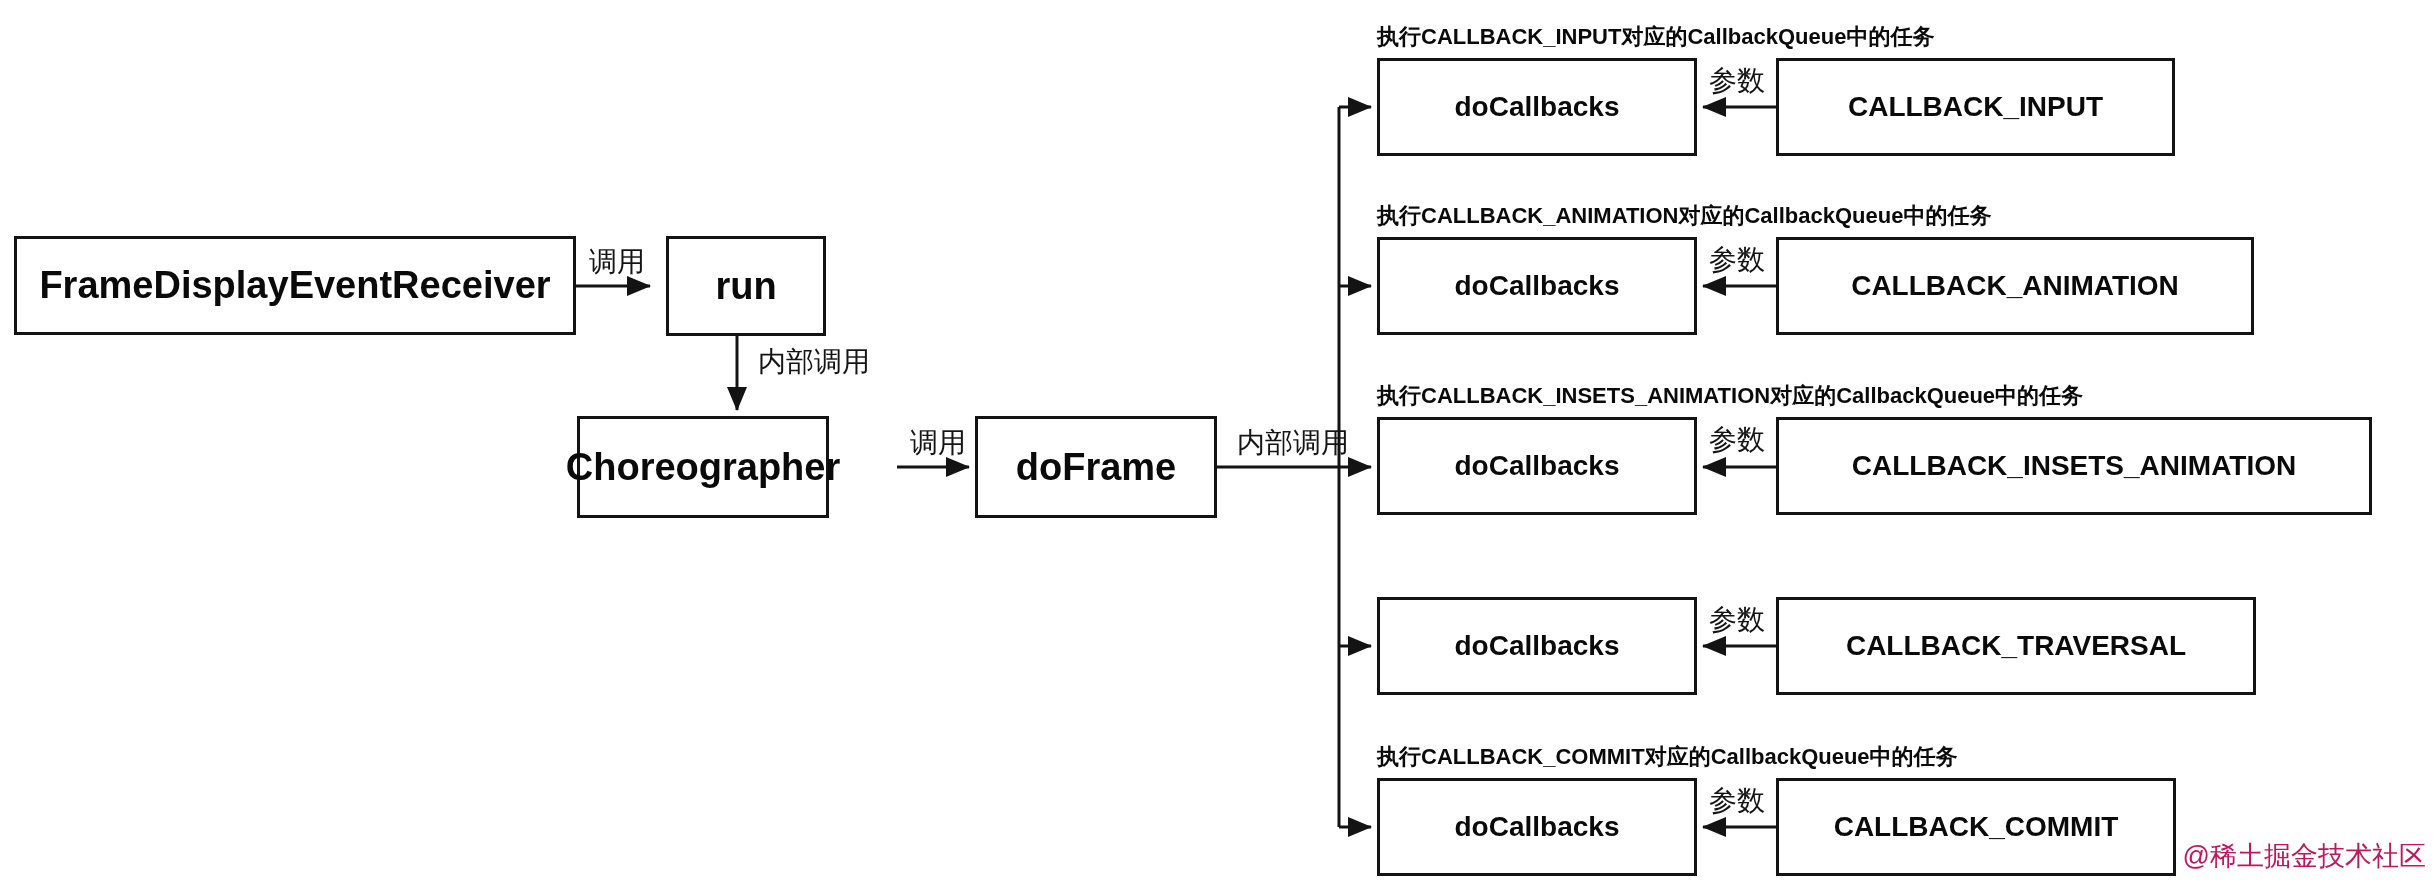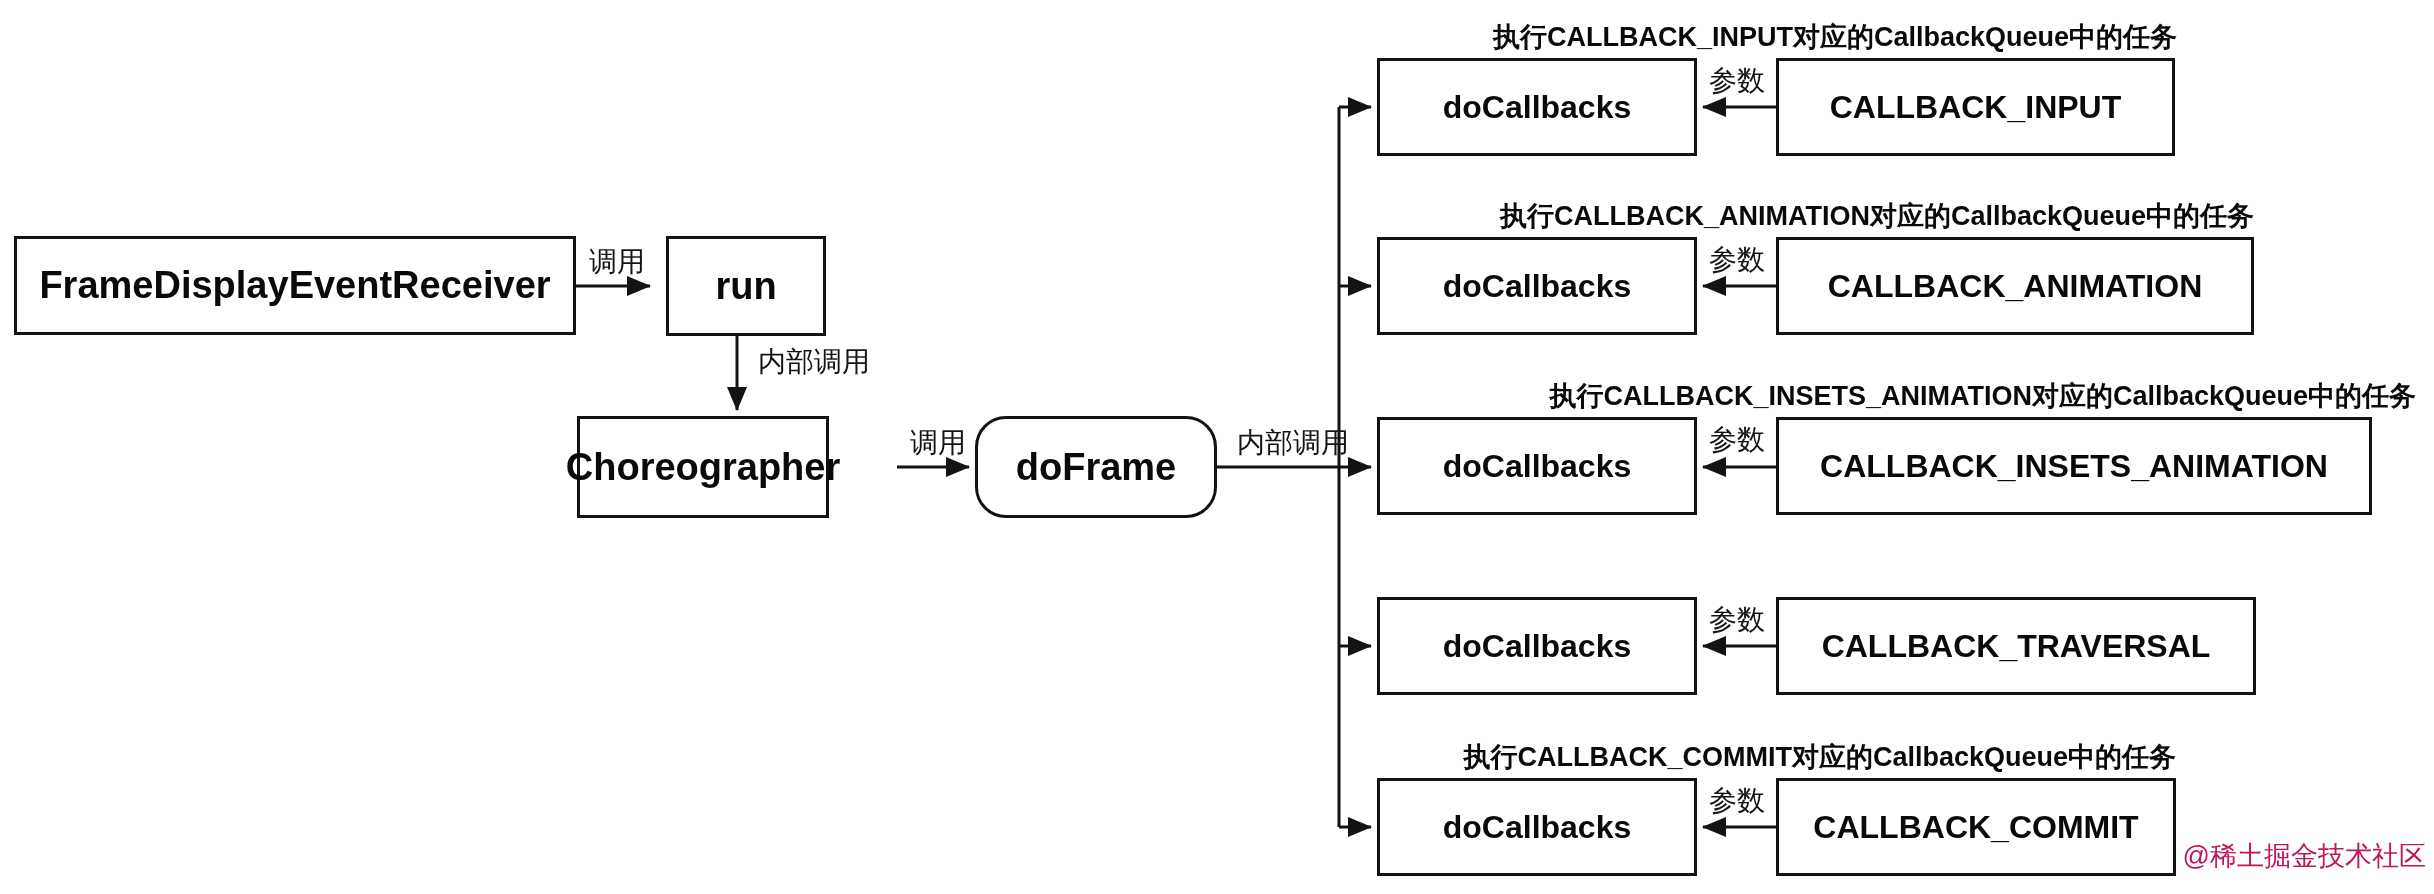--- a/index.html
+++ b/index.html
@@ -26,50 +26,50 @@
     border: 3px solid #131313;
     background: #ffffff;
     display: flex;
     align-items: center;
     justify-content: center;
     font-weight: bold;
     color: #0a0a0a;
     white-space: nowrap;
   }
   .node  { font-size: 38px; }
-  .cbox  { font-size: 32px; }
+  .cbox  { font-size: 28px; }
   .elabel {
     position: absolute;
     font-size: 28px;
     color: #141414;
     text-align: center;
     white-space: nowrap;
   }
   .caption {
     position: absolute;
-    font-size: 27px;
+    font-size: 22px;
     font-weight: bold;
     color: #0a0a0a;
-    text-align: right;
+    text-align: left;
     white-space: nowrap;
   }
   .watermark {
     position: absolute;
     right: 8px;
     bottom: 20px;
     font-size: 27px;
     color: #be185d;
     white-space: nowrap;
   }
 
   
   .b-receiver      { left: 14px;   top: 236px; width: 562px;  height: 99px; }
   .b-run           { left: 657px;  top: 236px; width: 160px;  height: 100px; margin-left: 9px; }
   .b-choreographer { left: 577px;  top: 416px; width: 252px;  height: 102px; }
-  .b-doframe       { left: 975px;  top: 416px; width: 242px;  height: 102px; border-radius: 31px; }
+  .b-doframe       { left: 975px;  top: 416px; width: 242px;  height: 102px; }
 
   .l-call1      { left: 584px;  top: 243px; width: 66px;  }
   .l-internal1  { left: 748px;  top: 343px; width: 132px; }
   .l-call2      { left: 905px;  top: 424px; width: 66px;  }
   .l-internal2  { left: 1227px; top: 424px; width: 132px; }
 
   
   .b-docallbacks { left: 1377px; width: 320px; height: 98px; }
   .b-callback    { left: 1776px; height: 98px; }
   .r0 { top: 58px;  }

